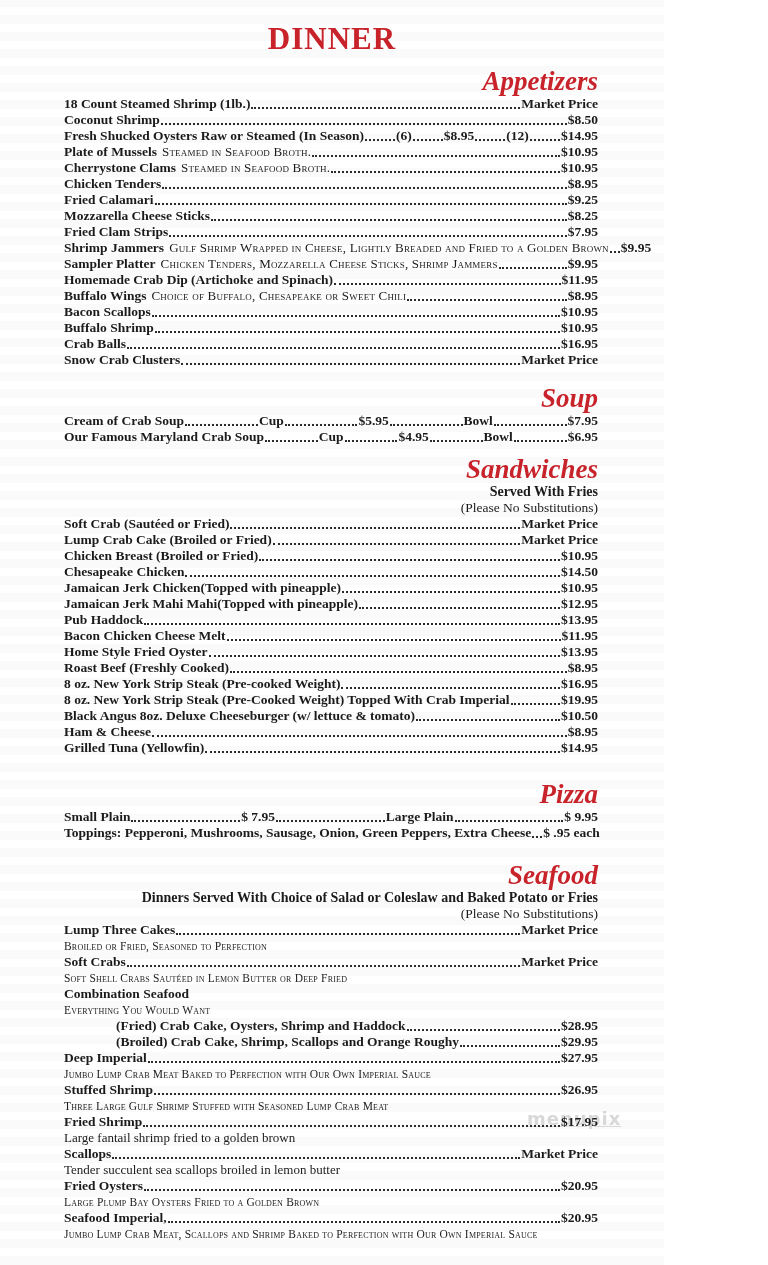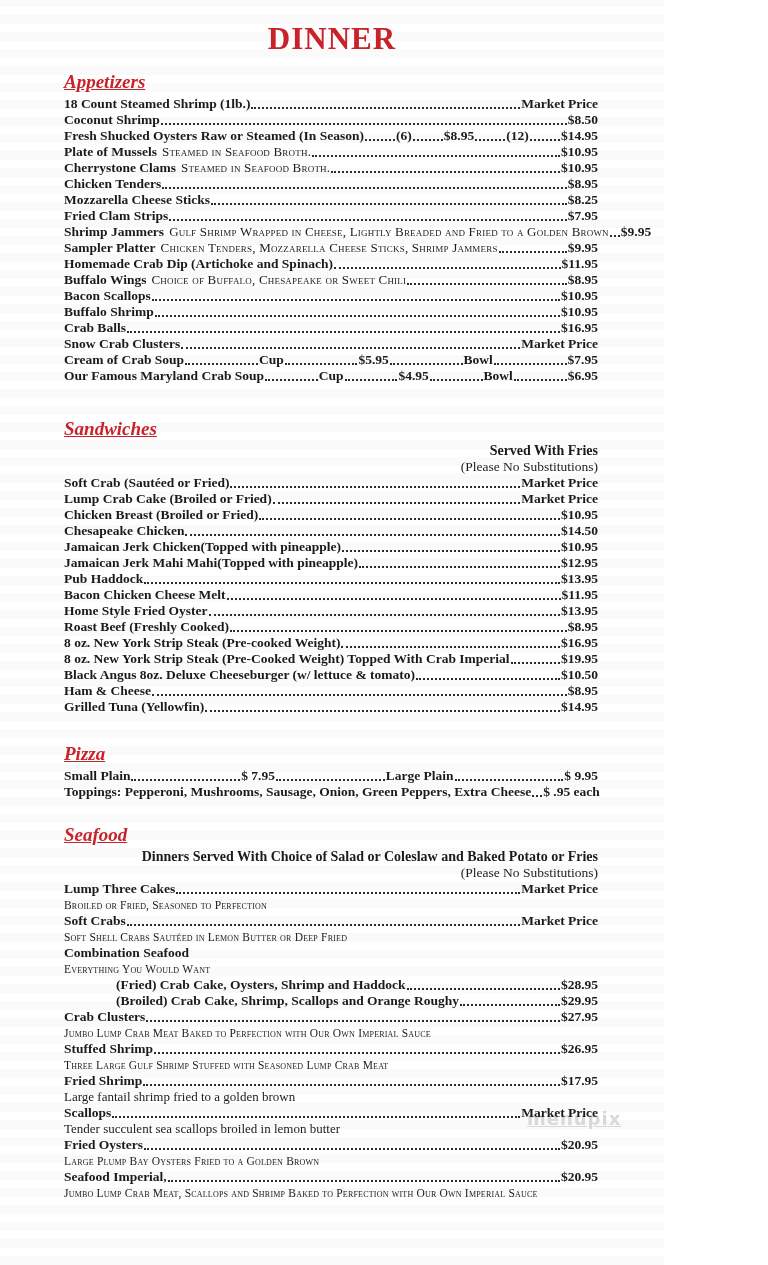--- a/index.html
+++ b/index.html
@@ -29,31 +29,30 @@
     font-weight: bold;
     letter-spacing: 1px;
   }
   .menu {
     position: relative;
     z-index: 1;
     padding: 0 66px 0 64px;
   }
   .section-title {
     margin: 0 0 2px 0;
-    text-align: left;
+    text-align: right;
     color: var(--accent);
-    font-size: 19px;
+    font-size: 27px;
     line-height: 25px;
     font-style: italic;
     font-weight: bold;
-    text-decoration: underline;
   }
   .section-appetizers .section-title { margin-top: 12px; }
   .section-soup        .section-title { margin-top: 18px; }
-  .section-sandwiches  .section-title { margin-top: 32px; }
+  .section-sandwiches  .section-title { margin-top: 12px; }
   .section-pizza       .section-title { margin-top: 26px; }
   .section-seafood     .section-title { margin-top: 22px; }
   .section-subtitle {
     text-align: right;
     font-size: 13.5px;
     line-height: 16px;
   }
   .section-subtitle.bold { font-weight: bold; font-size: 14px; }
   .item-row {
     display: flex;
@@ -153,20 +152,27 @@
         </div>
         <div class="menu-item">
           <div class="item-row">
             <span class="cell name"><span>Chicken Tenders</span></span>
             <span class="leader"></span>
             <span class="cell"><span>$8.95</span></span>
           </div>
         </div>
         <div class="menu-item">
           <div class="item-row">
+            <span class="cell name"><span>Fried Calamari</span></span>
+            <span class="leader"></span>
+            <span class="cell"><span>$9.25</span></span>
+          </div>
+        </div>
+        <div class="menu-item">
+          <div class="item-row">
             <span class="cell name"><span>Mozzarella Cheese Sticks</span></span>
             <span class="leader"></span>
             <span class="cell"><span>$8.25</span></span>
           </div>
         </div>
         <div class="menu-item">
           <div class="item-row">
             <span class="cell name"><span>Fried Clam Strips</span></span>
             <span class="leader"></span>
             <span class="cell"><span>$7.95</span></span>
@@ -223,20 +229,21 @@
         </div>
         <div class="menu-item">
           <div class="item-row">
             <span class="cell name"><span>Snow Crab Clusters</span></span>
             <span class="leader"></span>
             <span class="cell"><span>Market Price</span></span>
           </div>
         </div>
       </section>
       <section class="menu-section section-soup">
+        <h2 class="section-title">Soup</h2>
         <div class="menu-item">
           <div class="item-row">
             <span class="cell name"><span>Cream of Crab Soup</span></span>
             <span class="leader"></span>
             <span class="cell"><span>Cup</span></span>
             <span class="leader"></span>
             <span class="cell"><span>$5.95</span></span>
             <span class="leader"></span>
             <span class="cell"><span>Bowl</span></span>
             <span class="leader"></span>
@@ -423,21 +430,21 @@
         </div>
         <div class="menu-item">
           <div class="item-row indent">
             <span class="cell name"><span>(Broiled) Crab Cake, Shrimp, Scallops and Orange Roughy</span></span>
             <span class="leader"></span>
             <span class="cell"><span>$29.95</span></span>
           </div>
         </div>
         <div class="menu-item">
           <div class="item-row">
-            <span class="cell name"><span>Crab Clusters</span></span>
+            <span class="cell name"><span>Deep Imperial</span></span>
             <span class="leader"></span>
             <span class="cell"><span>$27.95</span></span>
           </div>
           <div class="desc caps">Jumbo Lump Crab Meat Baked to Perfection with Our Own Imperial Sauce</div>
         </div>
         <div class="menu-item">
           <div class="item-row">
             <span class="cell name"><span>Stuffed Shrimp</span></span>
             <span class="leader"></span>
             <span class="cell"><span>$26.95</span></span>

